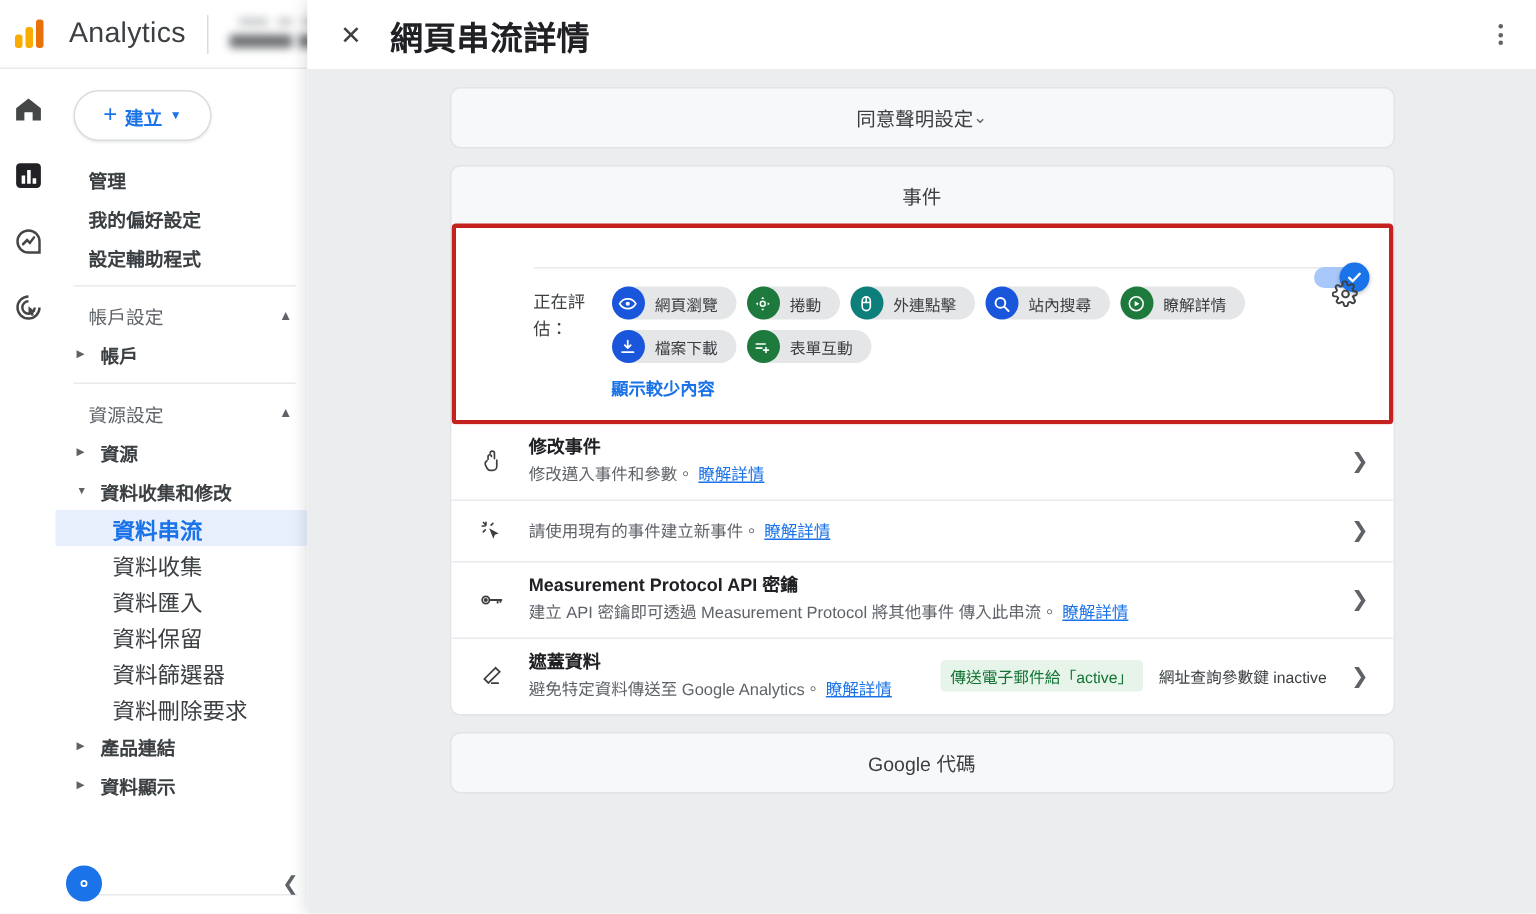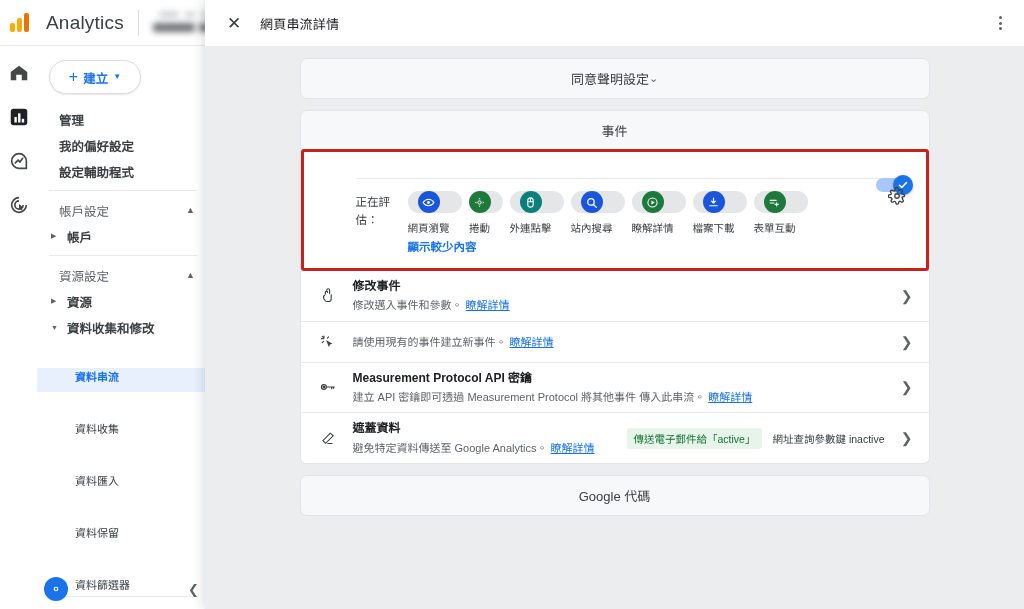--- a/index.html
+++ b/index.html
@@ -75,22 +75,22 @@
     padding: 0 14px 0 22px; color: #5f6368; font-size: 12.5px; cursor: pointer;
   }
   .nav-group .chev { font-size: 9px; color: #5f6368; }
   .nav-tree {
     height: 26px; display: flex; align-items: center; gap: 8px;
     padding-left: 14px; color: #3c4043; font-weight: bold; cursor: pointer;
     font-size: 12.5px;
   }
   .nav-tree .tri { font-size: 7px; color: #5f6368; width: 8px; }
   .nav-sub {
-    height: 24px; display: flex; 
-    padding-left: 38px; color: #3c4043; font-size: 11px; cursor: pointer; margin-top: 28px;
+    height: 24px; display: flex; align-items: center;
+    padding-left: 38px; color: #3c4043; font-size: 15px; cursor: pointer;
   }
   .nav-sub.active { color: #1a73e8; font-weight: bold; background: #e8f0fe; }
   .nav-bottom { position: absolute; bottom: 0; left: 0; width: 173px; }
   .nav-bottom .nav-sep2 { height:1px; background:#e8eaed; margin: 0 12px 12px; }
   .admin-fab {
     position: absolute; left: 7px; bottom: 8px; width: 24px; height: 24px;
     border-radius: 50%; background: #1a73e8; color: #fff;
     display: flex; align-items: center; justify-content: center;
   }
   .collapse-btn {
@@ -106,21 +106,21 @@
   .ov-header {
     height: 46px; background: #fff; display: flex; align-items: center;
     padding: 0 14px 0 18px; position: relative;
   }
   .ov-close {
     width: 22px; height: 22px; color: #3c4043;
     display:flex; align-items:center; justify-content:center; cursor: pointer;
     font-size: 17px; line-height: 1;
   }
   .ov-title {
-    font-size: 13px; color: #202124; font-weight: normal; margin-left: 15px;
+    font-size: 22px; color: #202124; font-weight: bold; margin-left: 15px;
     letter-spacing: .2px;
   }
   .ov-kebab {
     position: absolute; right: 13px; top: 12px; width: 22px; height: 22px;
     display: flex; flex-direction: column; align-items: center; justify-content: center;
     gap: 2.5px; cursor: pointer;
   }
   .ov-kebab span { width: 3px; height: 3px; border-radius: 50%; background: #5f6368; display:block; }
 
   .ov-body {
@@ -165,21 +165,21 @@
 
   .em-chips-row { display: flex; align-items: flex-start; padding: 12px 0 0 36px; position: relative; }
   .em-chips-label {
     width: 52px; flex: 0 0 52px; font-size: 11.5px; color: #3c4043;
     line-height: 1.55; padding-top: 3px;
   }
   .chips { display: flex; flex-wrap: wrap; gap: 7px 7px; flex: 1 1 auto; padding-right: 40px; }
   .chip {
     height: 22px; border-radius: 11px; background: #e4e6e8;
     display: flex; align-items: center; padding-right: 12px; gap: 7px;
-    font-size: 10.5px; color: #3c4043; cursor: pointer; flex-direction: column;
+    font-size: 10.5px; color: #3c4043; cursor: pointer;
   }
   .chip .cico {
     width: 22px; height: 22px; border-radius: 50%; flex: 0 0 22px;
     display: flex; align-items: center; justify-content: center; color: #fff;
   }
   .gear-btn {
     position: absolute; right: 2px; top: 8px; width: 20px; height: 20px;
     color: #3c4043; cursor: pointer;
   }
   .show-less {

